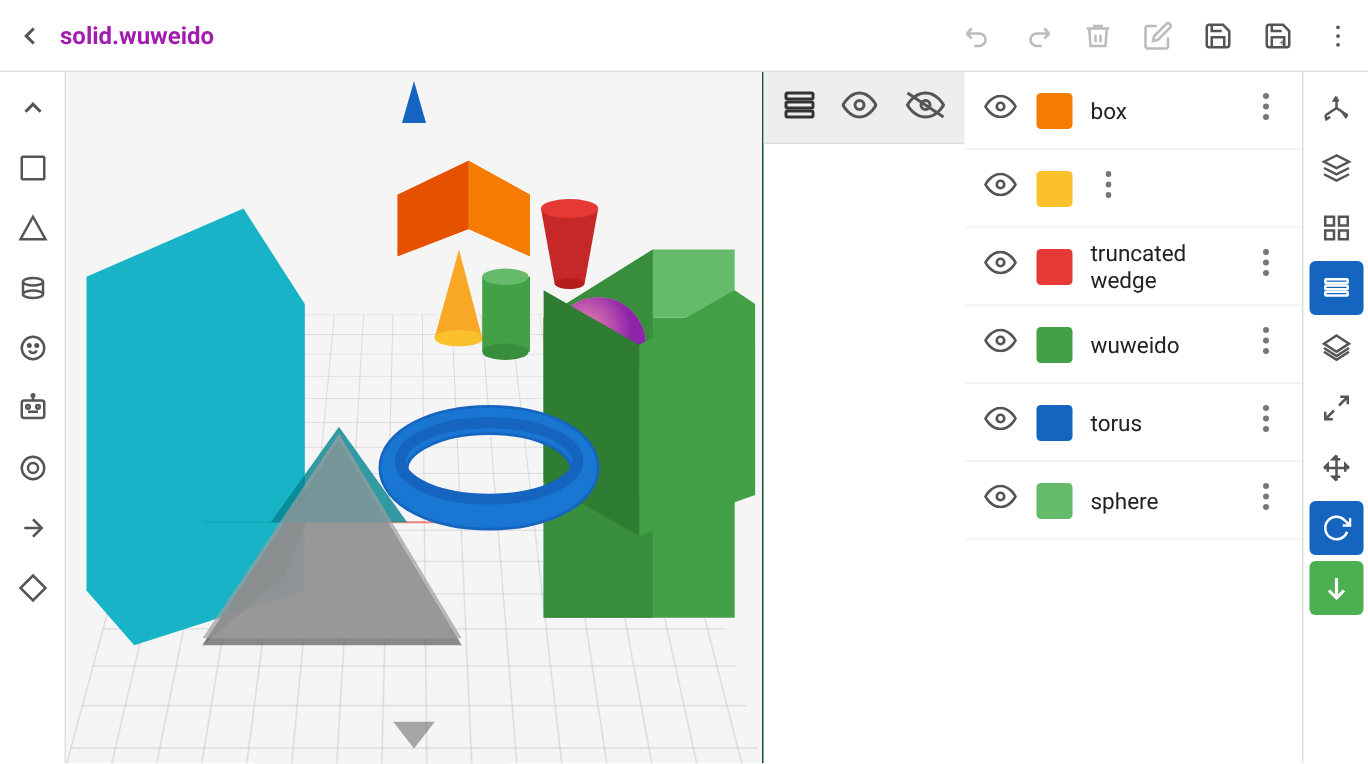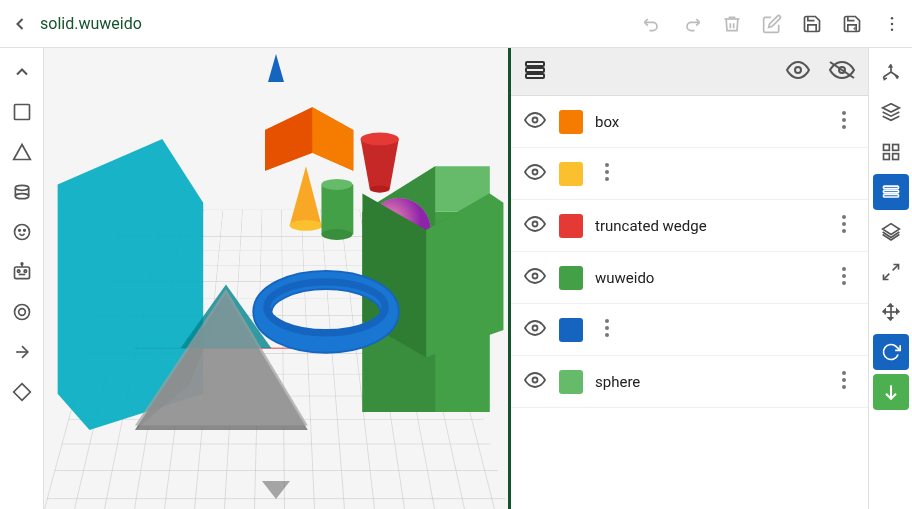--- a/index.html
+++ b/index.html
@@ -5,21 +5,21 @@
     * { margin: 0; padding: 0; box-sizing: border-box; }
     body { width: 912px; height: 509px; overflow: hidden; font-family: 'Roboto', Arial, sans-serif; background: #fff; display: flex; flex-direction: column; }
 
     
     .topbar {
       display: flex; align-items: center; height: 48px;
       background: #fff; border-bottom: 1px solid #e0e0e0;
       padding: 0 8px; gap: 8px; flex-shrink: 0;
     }
     .topbar-left { display: flex; align-items: center; gap: 8px; flex: 1; }
-    .topbar-title { font-size: 16px; color: #14532d; font-weight: 400; }
+    .topbar-title { font-size: 16px; color: #a21caf; font-weight: 700; }
     .topbar-icons { display: flex; align-items: center; gap: 16px; }
     .topbar-icon { width: 24px; height: 24px; display: flex; align-items: center; justify-content: center; color: #555; font-size: 18px; cursor: pointer; }
     .topbar-icon.disabled { color: #bbb; }
 
     
     .main { display: flex; flex: 1; overflow: hidden; }
 
     
     .left-toolbar {
       width: 44px; background: #fff; border-right: 1px solid #e0e0e0;
@@ -47,22 +47,22 @@
       background-size: 30px 30px;
       transform: perspective(400px) rotateX(25deg) scaleY(1.1);
       transform-origin: bottom center;
     }
 
     
     .viewport-scene { position: absolute; inset: 0; }
 
     
     .right-panel {
-      width: 360px; background: #fff; border-left: 3px solid #14532d;
-      display: flex; flex-direction: column; overflow: hidden;
+      width: 360px; background: #fff; border-left: 1px solid #14532d;
+      display: flex; flex-direction: row; overflow: hidden;
     }
 
     
     .panel-header {
       display: flex; align-items: center; padding: 8px 12px;
       background: #eeeeee; border-bottom: 1px solid #ddd; gap: 8px;
       height: 48px; flex-shrink: 0;
     }
     .panel-header-spacer { flex: 1; }
 
@@ -410,20 +410,21 @@
 
 
       <div class="panel-item">
         <div class="panel-item-eye">
           <svg width="22" height="16" viewBox="0 0 22 16" fill="none" stroke="#555" stroke-width="1.8">
             <path d="M1 8S4.5 1 11 1s10 7 10 7-3.5 7-10 7S1 8 1 8z"></path>
             <circle cx="11" cy="8" r="2.5"></circle>
           </svg>
         </div>
         <div class="panel-item-color" style="background:#1565c0;"></div>
+        <span class="panel-item-label">torus</span>
         <div class="panel-item-more">
           <svg width="4" height="18" viewBox="0 0 4 18">
               <circle cx="2" cy="2" r="2" fill="#777"></circle>
               <circle cx="2" cy="9" r="2" fill="#777"></circle>
               <circle cx="2" cy="16" r="2" fill="#777"></circle>
             </svg>
         </div>
       </div>
 
       <div class="panel-item">

